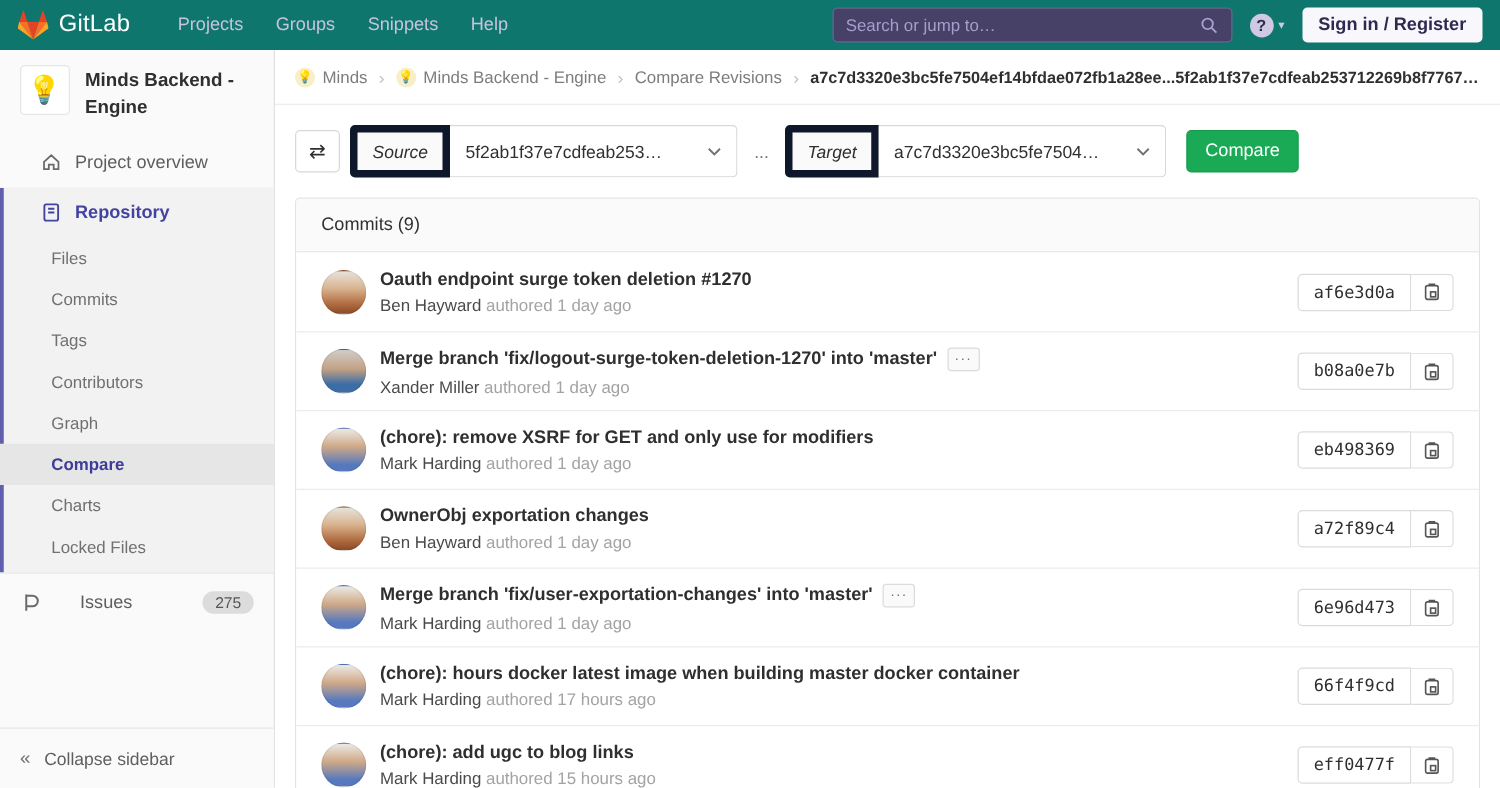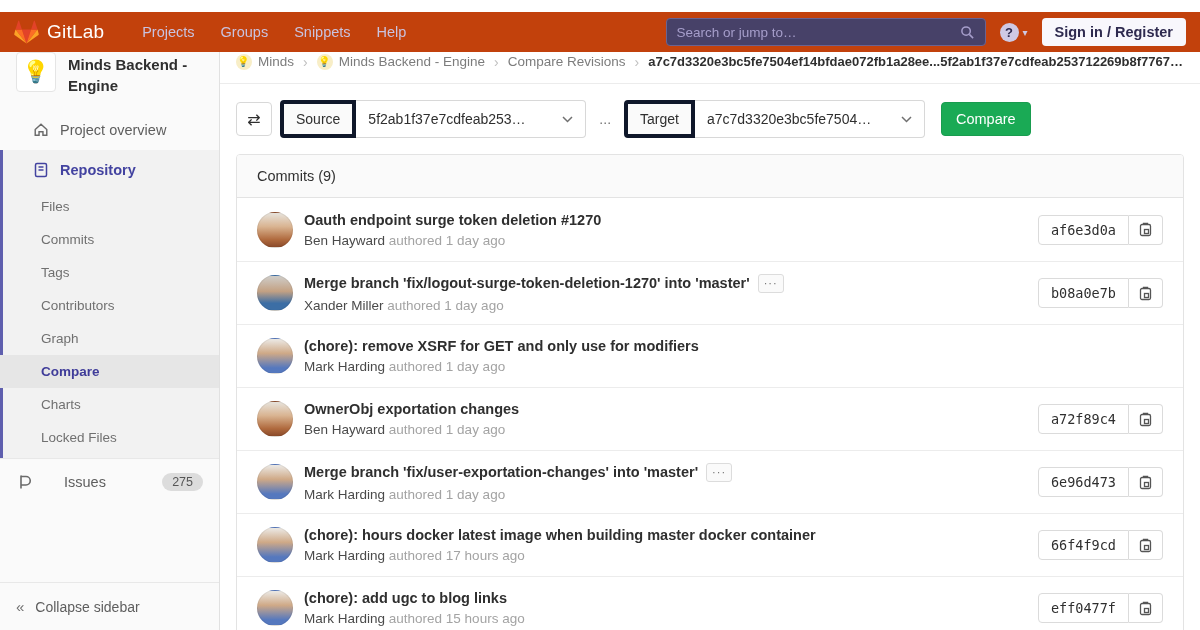--- a/index.html
+++ b/index.html
@@ -1,21 +1,21 @@
 <!DOCTYPE html>
 <html><head>
 <meta charset="utf-8">
 <style>
   * { margin:0; padding:0; box-sizing:border-box; }
   html,body { width:1200px; height:630px; overflow:hidden; background:#fff;
     font-family:"Liberation Sans", sans-serif; color:#2f2f2f; }
 
   
-  .navbar { position:absolute; top:12px; left:0; width:1200px; height:40px;
-    background:#c2410c; display:flex; align-items:center; padding:0 14px; z-index:10; }
+  .navbar { position:absolute; top:0; left:0; width:1200px; height:40px;
+    background:#0f766e; display:flex; align-items:center; padding:0 14px; z-index:10; }
   .brand { display:flex; align-items:center; gap:8px; }
   .brand-name { color:#fff; font-size:19px; letter-spacing:.2px; }
   .nav-links { display:flex; align-items:center; gap:26px; margin-left:38px; }
   .nav-link { color:#c9c3e0; font-size:14.5px; font-weight:500; cursor:pointer; text-decoration:none; }
   .nav-right { margin-left:auto; display:flex; align-items:center; gap:14px; }
   .search-box { width:320px; height:28px; background:#474168; border:1px solid #6a6391;
     border-radius:4px; display:flex; align-items:center; padding:0 10px; }
   .search-box input { flex:1; background:transparent; border:none; outline:none;
     color:#ddd8ef; font-size:13.5px; font-family:"Liberation Sans",sans-serif; }
   .search-box input::placeholder { color:#a69ecb; }
@@ -56,22 +56,22 @@
   .crumb { display:flex; align-items:center; gap:6px; cursor:pointer; }
   .crumb-avatar { width:16px; height:16px; border-radius:50%; background:#f8eec7;
     font-size:10px; display:flex; align-items:center; justify-content:center; flex:none; }
   .crumb-sep { margin:0 9px; color:#c0c0c0; font-size:14px; }
   .crumb-current { color:#2f2f2f; font-weight:700; font-size:13px; overflow:hidden; text-overflow:ellipsis; }
 
   .compare-form { display:flex; align-items:center; padding:16px 16px 0; gap:8px; }
   .icon-btn { width:36px; height:34px; background:#fff; border:1px solid #d8d8d8; border-radius:4px;
     display:flex; align-items:center; justify-content:center; font-size:16px; color:#2f2f2f; cursor:pointer; }
   .input-group { display:flex; align-items:stretch; }
-  .group-addon { background:#fafafa; border:4px solid #0f172a; border-radius:4px 0 0 4px;
-    padding:7px 12px; font-size:14px; color:#2f2f2f; display:flex; align-items:center; }
+  .group-addon { background:#fafafa; border:6px solid #0f172a; border-radius:4px 0 0 4px;
+    padding:7px 12px; font-size:14px; color:#2f2f2f; display:flex; align-items:center;font-style:italic; }
   .dropdown-btn { width:230px; background:#fff; border:1px solid #d8d8d8; border-left:none;
     border-radius:0 4px 4px 0; padding:7px 12px; font-size:14px; color:#2f2f2f;
     display:flex; align-items:center; justify-content:space-between; cursor:pointer; }
   .dots-between { color:#707070; font-size:14px; margin:0 5px; }
   .compare-btn { background:#1aaa55; border:1px solid #199c4f; color:#fff; font-size:14.5px;
     border-radius:4px; padding:8px 14px; margin-left:8px; cursor:pointer; font-family:"Liberation Sans",sans-serif; }
 
   .commits-panel { margin:16px; border:1px solid #e3e3e3; border-radius:4px; overflow:hidden; }
   .panel-head { background:#fafafa; border-bottom:1px solid #e3e3e3; padding:13px 20px;
     font-size:14.5px; color:#303030; }
@@ -296,20 +296,32 @@
       <div class="commit-avatar" style="background:linear-gradient(180deg,#eceae6 0%,#cfa987 42%,#5578be 85%)"></div>
       <div class="commit-texts">
         <div class="commit-title-line">
           <span class="commit-title">(chore): remove XSRF for GET and only use for modifiers</span>
         </div>
         <div class="commit-meta-line">
           <span class="commit-author">Mark Harding</span>
           <span class="commit-when"> authored 1 day ago</span>
         </div>
       </div>
+      <div class="sha-group">
+        <span class="sha-box">eb498369</span>
+        <button class="copy-btn">
+          <span style="display:flex;">
+            <svg width="13" height="15" viewBox="0 0 13 15" fill="none" stroke="#555" stroke-width="1.3">
+              <rect x="1.5" y="2.5" width="10" height="11" rx="1.5"></rect>
+                <path d="M4.5 2.5v-1h4v1"></path>
+                <rect x="5.5" y="7.5" width="4" height="4"></rect>
+            </svg>
+          </span>
+        </button>
+      </div>
     </div>
 
     <div class="commit-row">
       <div class="commit-avatar" style="background:linear-gradient(180deg,#e7e3dc 0%,#d9b491 40%,#b06a3e 78%,#8a4a2a 100%)"></div>
       <div class="commit-texts">
         <div class="commit-title-line">
           <span class="commit-title">OwnerObj exportation changes</span>
         </div>
         <div class="commit-meta-line">
           <span class="commit-author">Ben Hayward</span>

